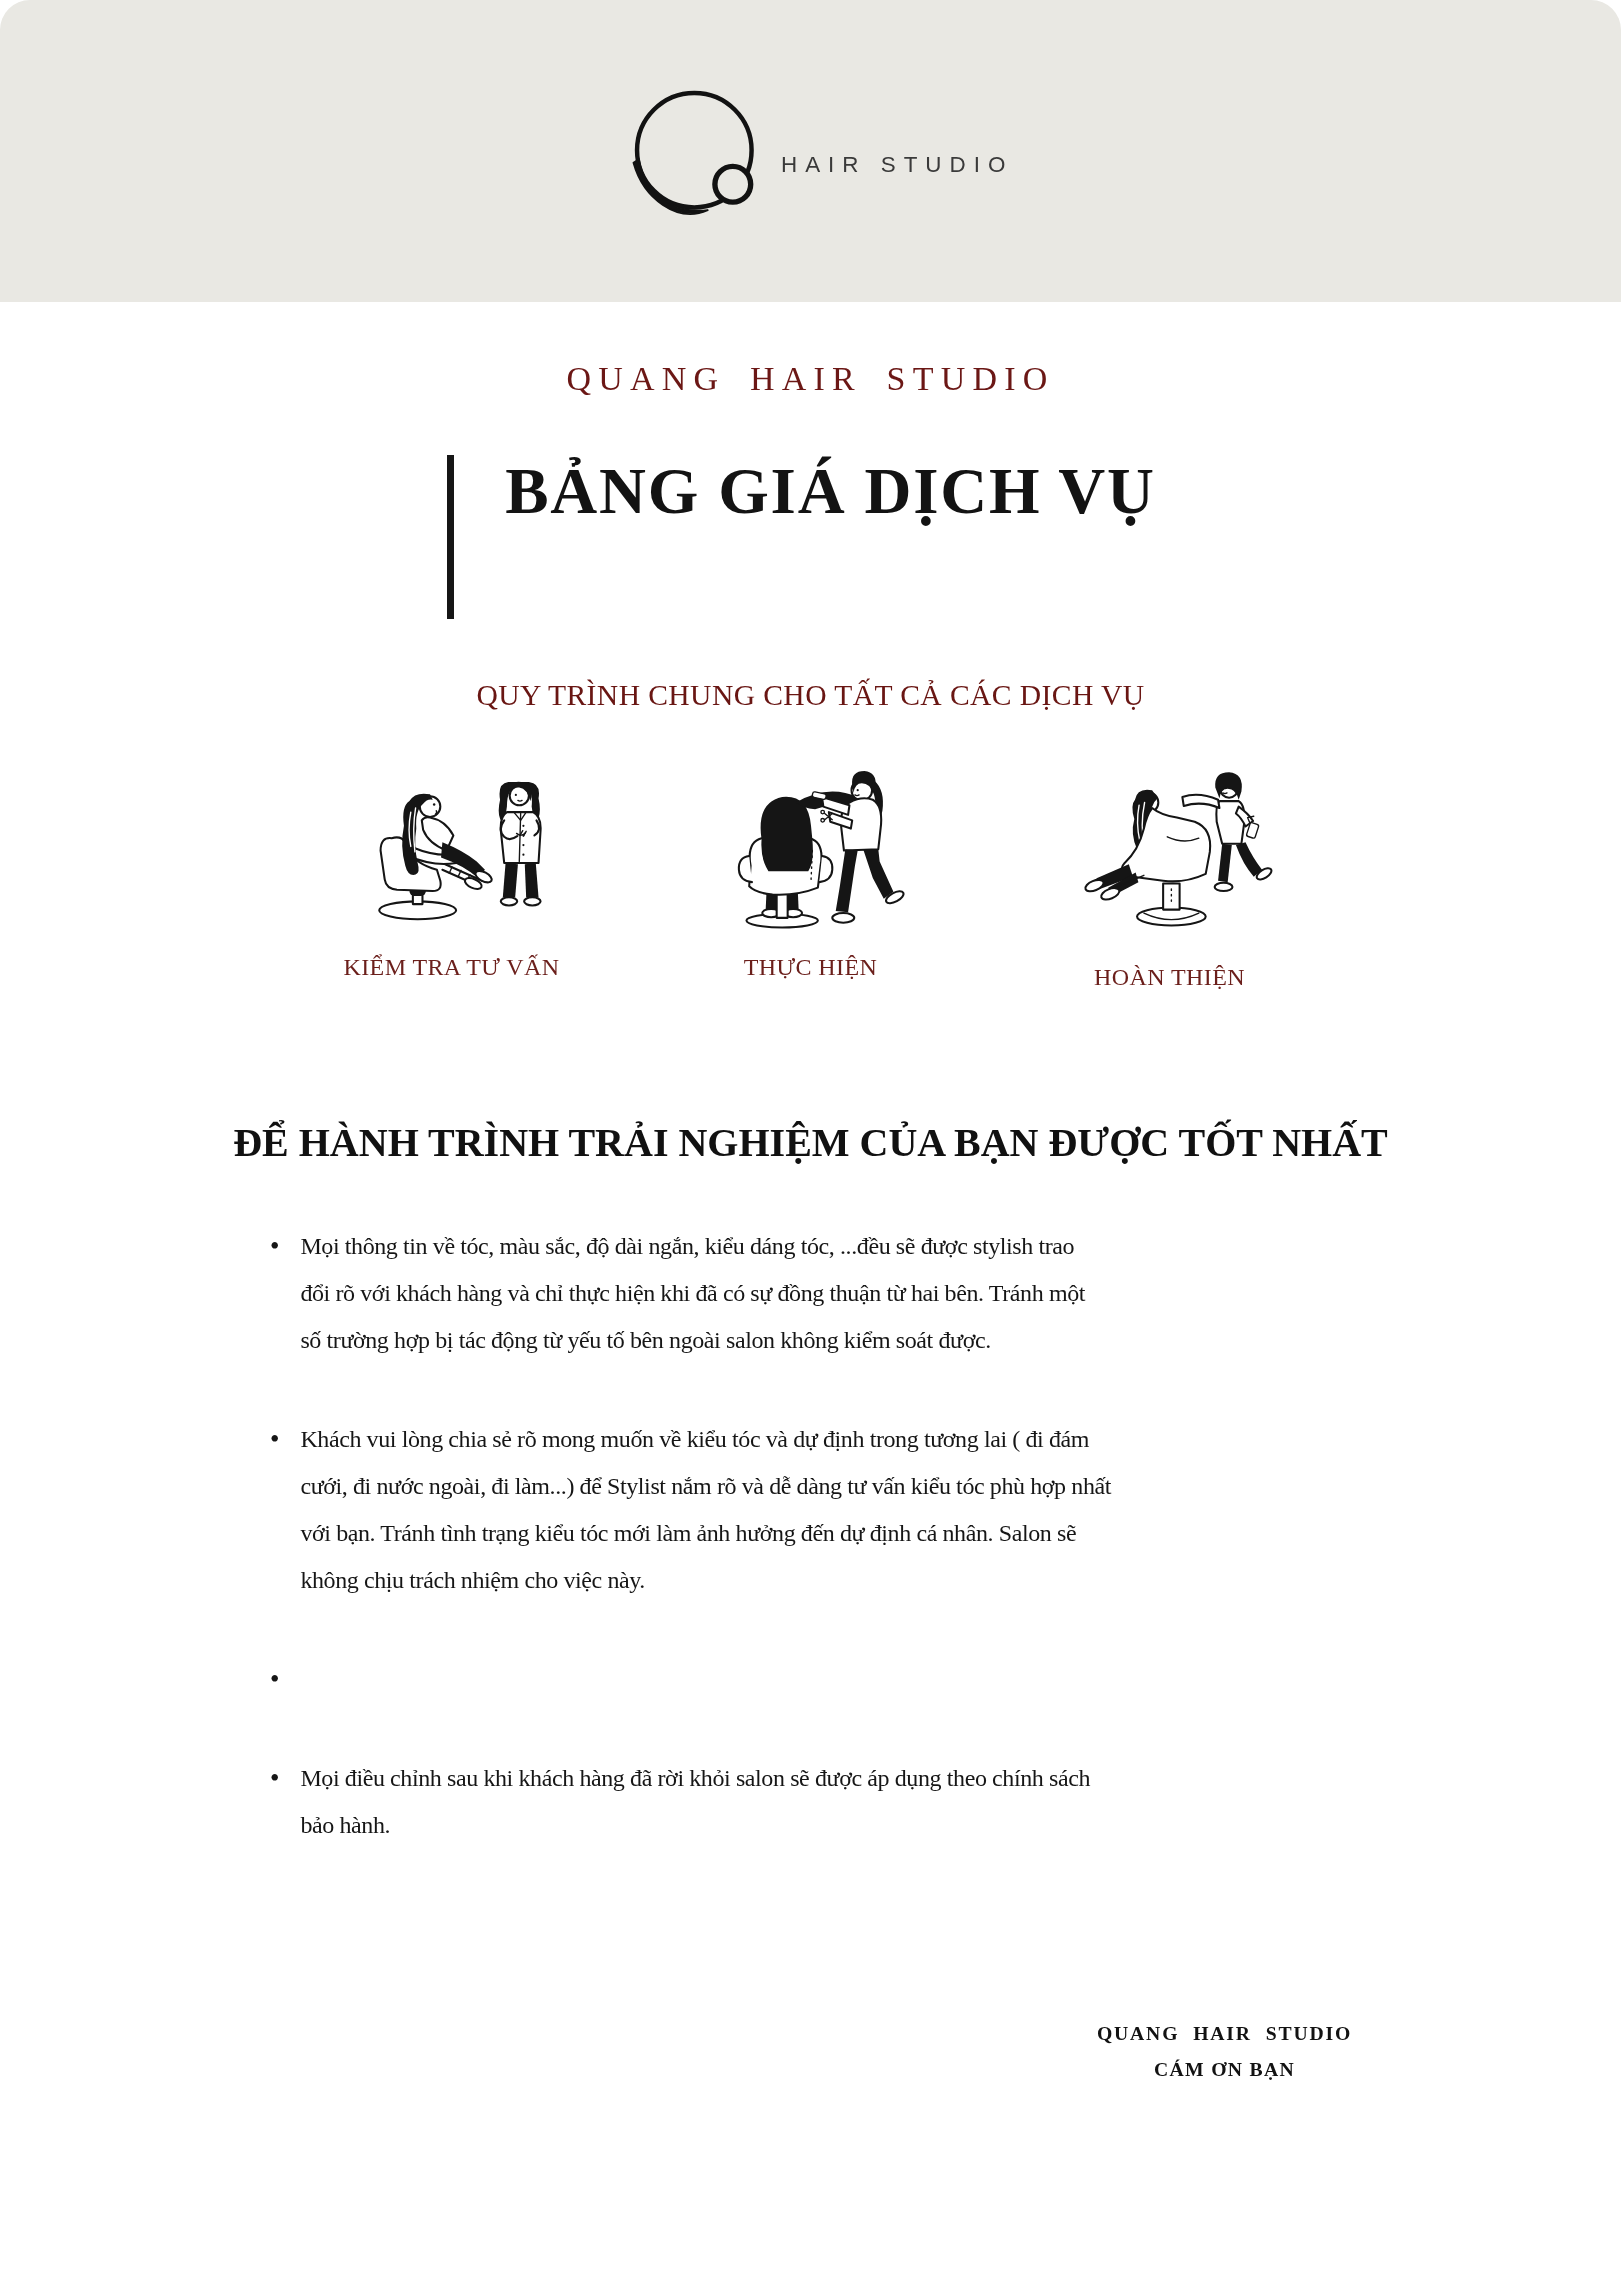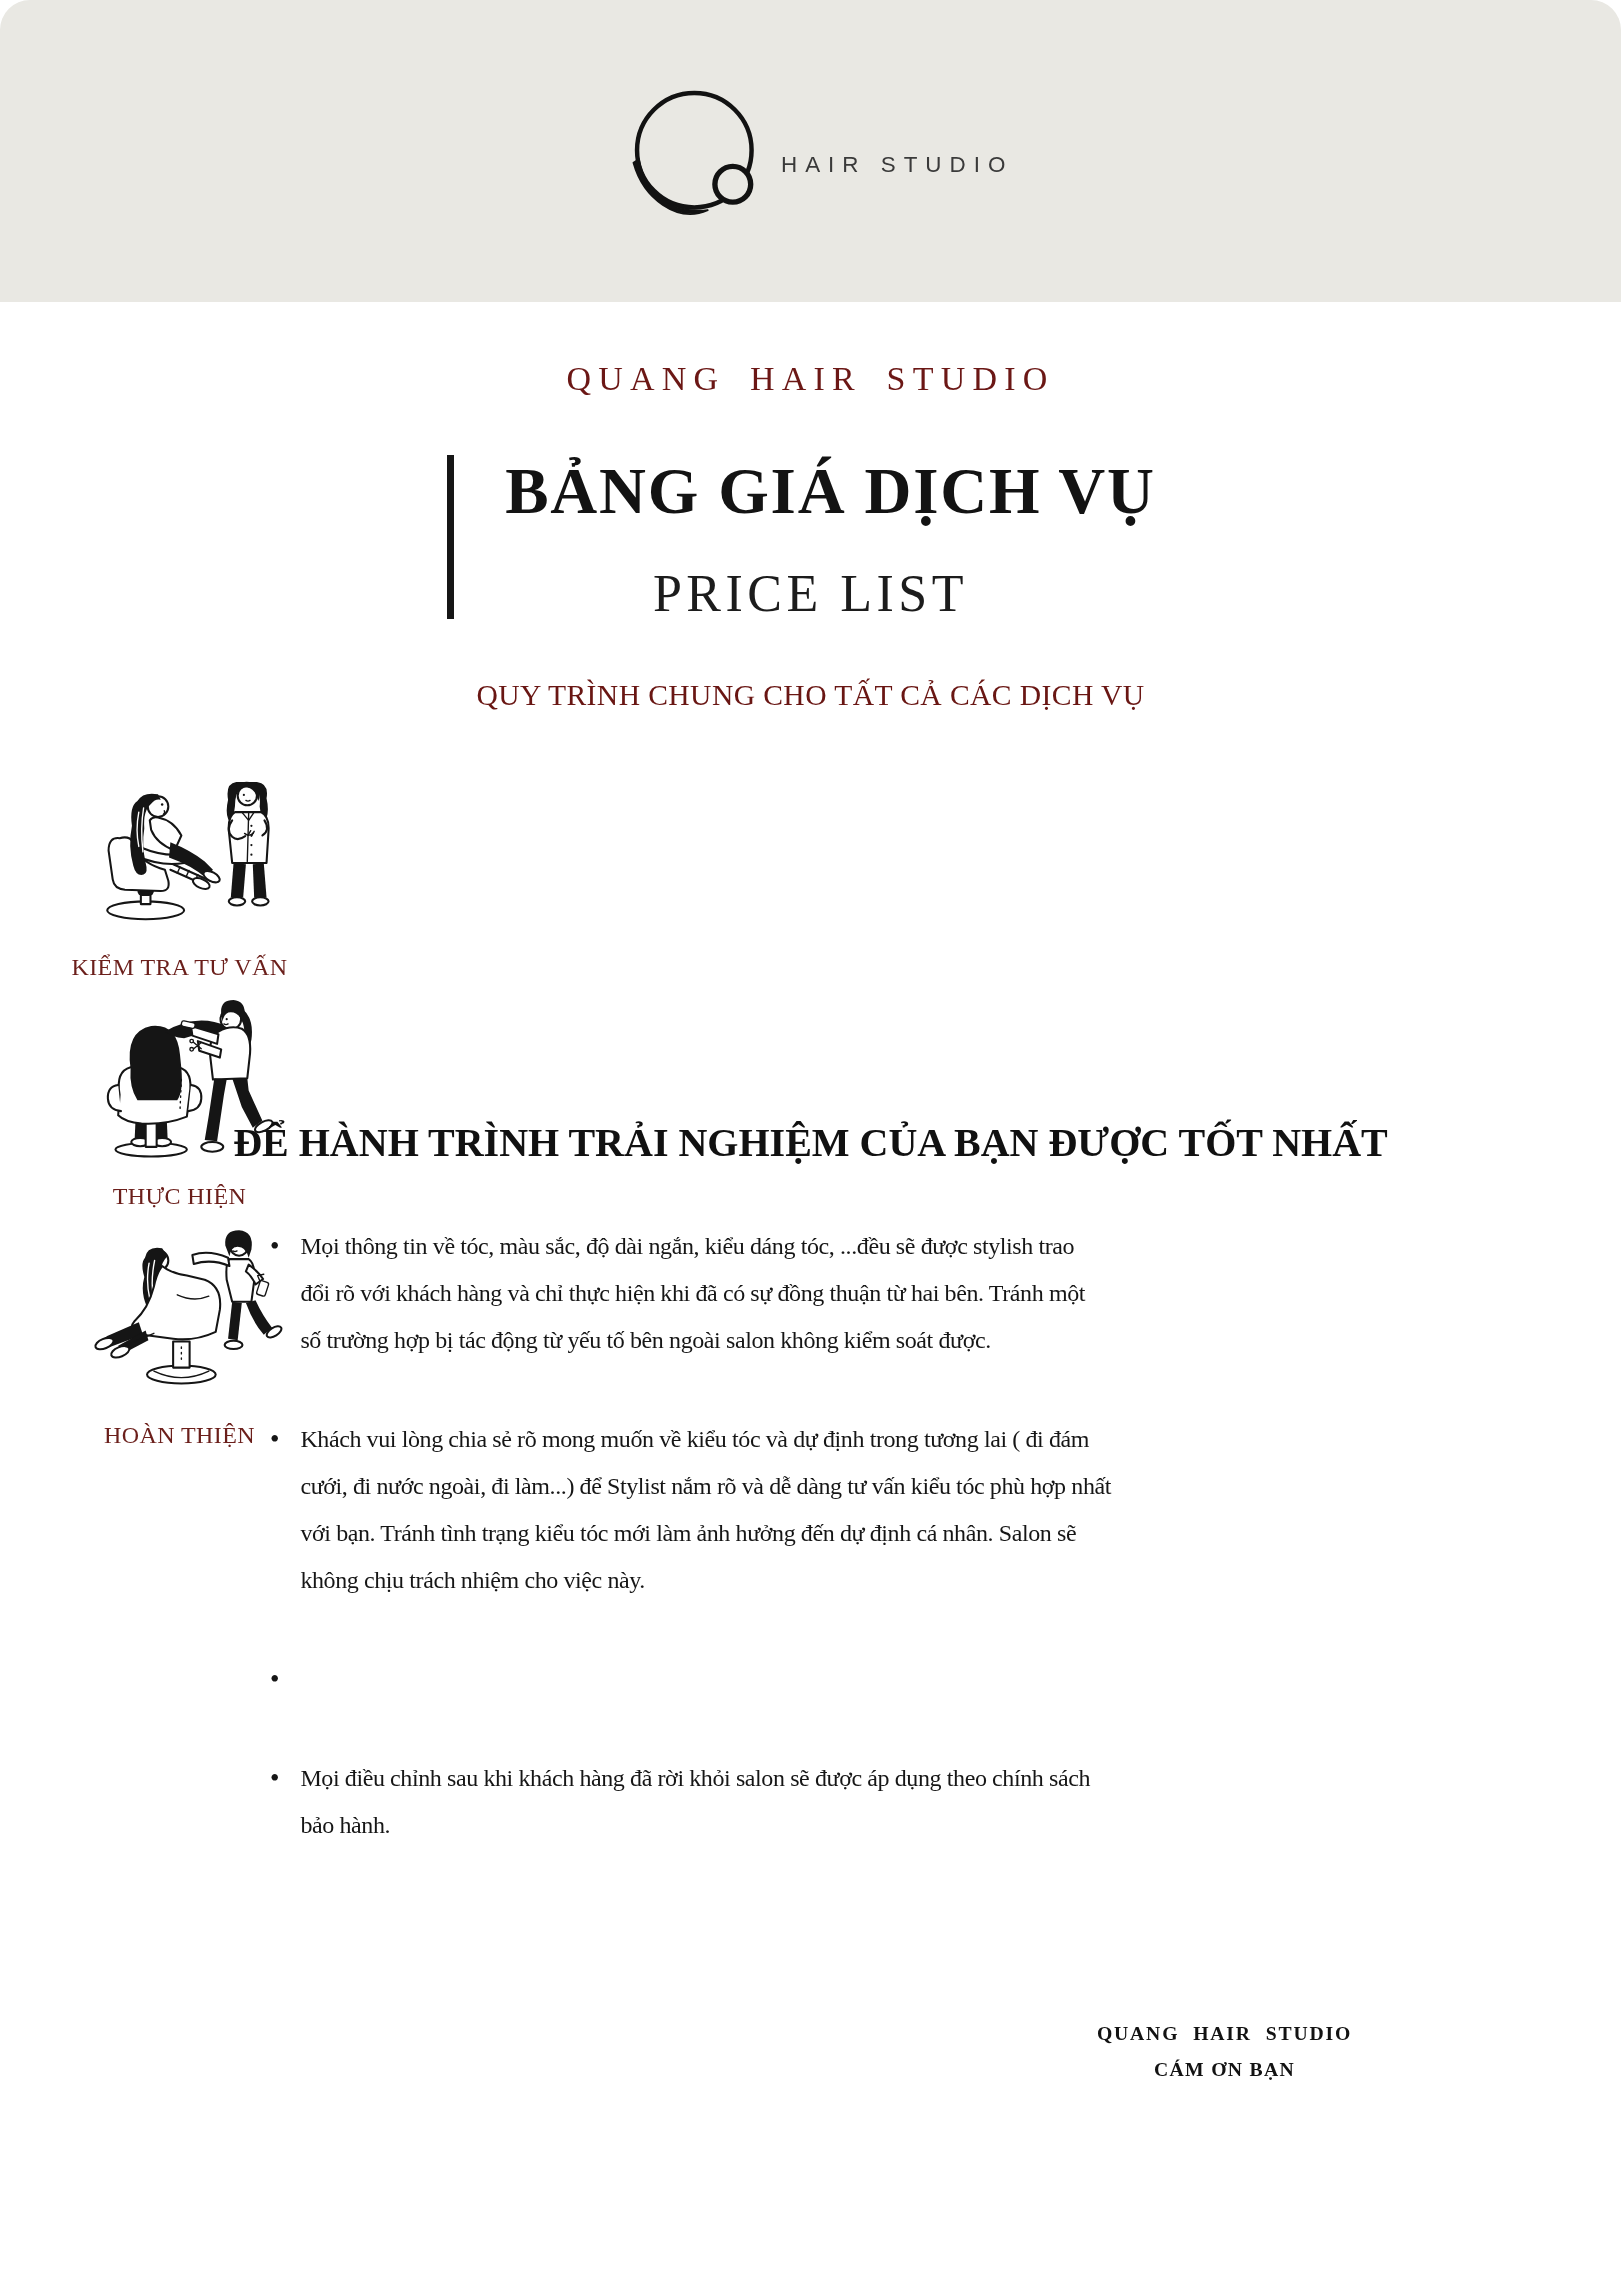--- a/index.html
+++ b/index.html
@@ -49,21 +49,21 @@
     line-height:1;white-space:nowrap;
   }
   .section-heading{
     position:absolute;left:0;top:679px;width:1621px;text-align:center;
     font-size:29.6px;font-weight:400;letter-spacing:0.4px;
     color:#691613;white-space:nowrap;
   }
   
   .steps{
     position:absolute;left:0;top:752px;width:1621px;
-    display:flex;justify-content:center;flex-direction:column;
+    display:flex;justify-content:center;
   }
   .step{width:235px;margin:0 62px;text-align:center;}
   .step svg{display:block;margin:0 auto;}
   .step-label{
     margin-top:9px;
     font-size:24px;letter-spacing:0.4px;color:#6b1f1b;white-space:nowrap;
   }
   .step:nth-child(3) .step-label{margin-top:19px;}
   
   .exp-heading{
@@ -116,21 +116,20 @@
         <circle cx="116" cy="112" r="20" fill="#e9e8e3" stroke="#121212" stroke-width="6"></circle>
       </svg>
       <span class="logo-text">HAIR STUDIO</span>
     </div>
   </div>
 
   <div class="brand">QUANG  HAIR  STUDIO</div>
 
   <div class="title-bar"></div>
   <h1 class="main-title" style="margin:0;">BẢNG GIÁ DỊCH VỤ</h1>
-  <div class="subtitle">PRICE LIST</div>
 
   <div class="section-heading">QUY TRÌNH CHUNG CHO TẤT CẢ CÁC DỊCH VỤ</div>
 
   <div class="steps">
 
     <div class="step">
       <svg class="illo" width="206" height="193" viewBox="0 0 300 250" fill="none" stroke="#151515" stroke-width="3" stroke-linecap="round" stroke-linejoin="round">
 
         <ellipse cx="100" cy="215" rx="56" ry="13" fill="#ffffff"></ellipse>
         <rect x="93" y="160" width="14" height="46" fill="#ffffff"></rect>

